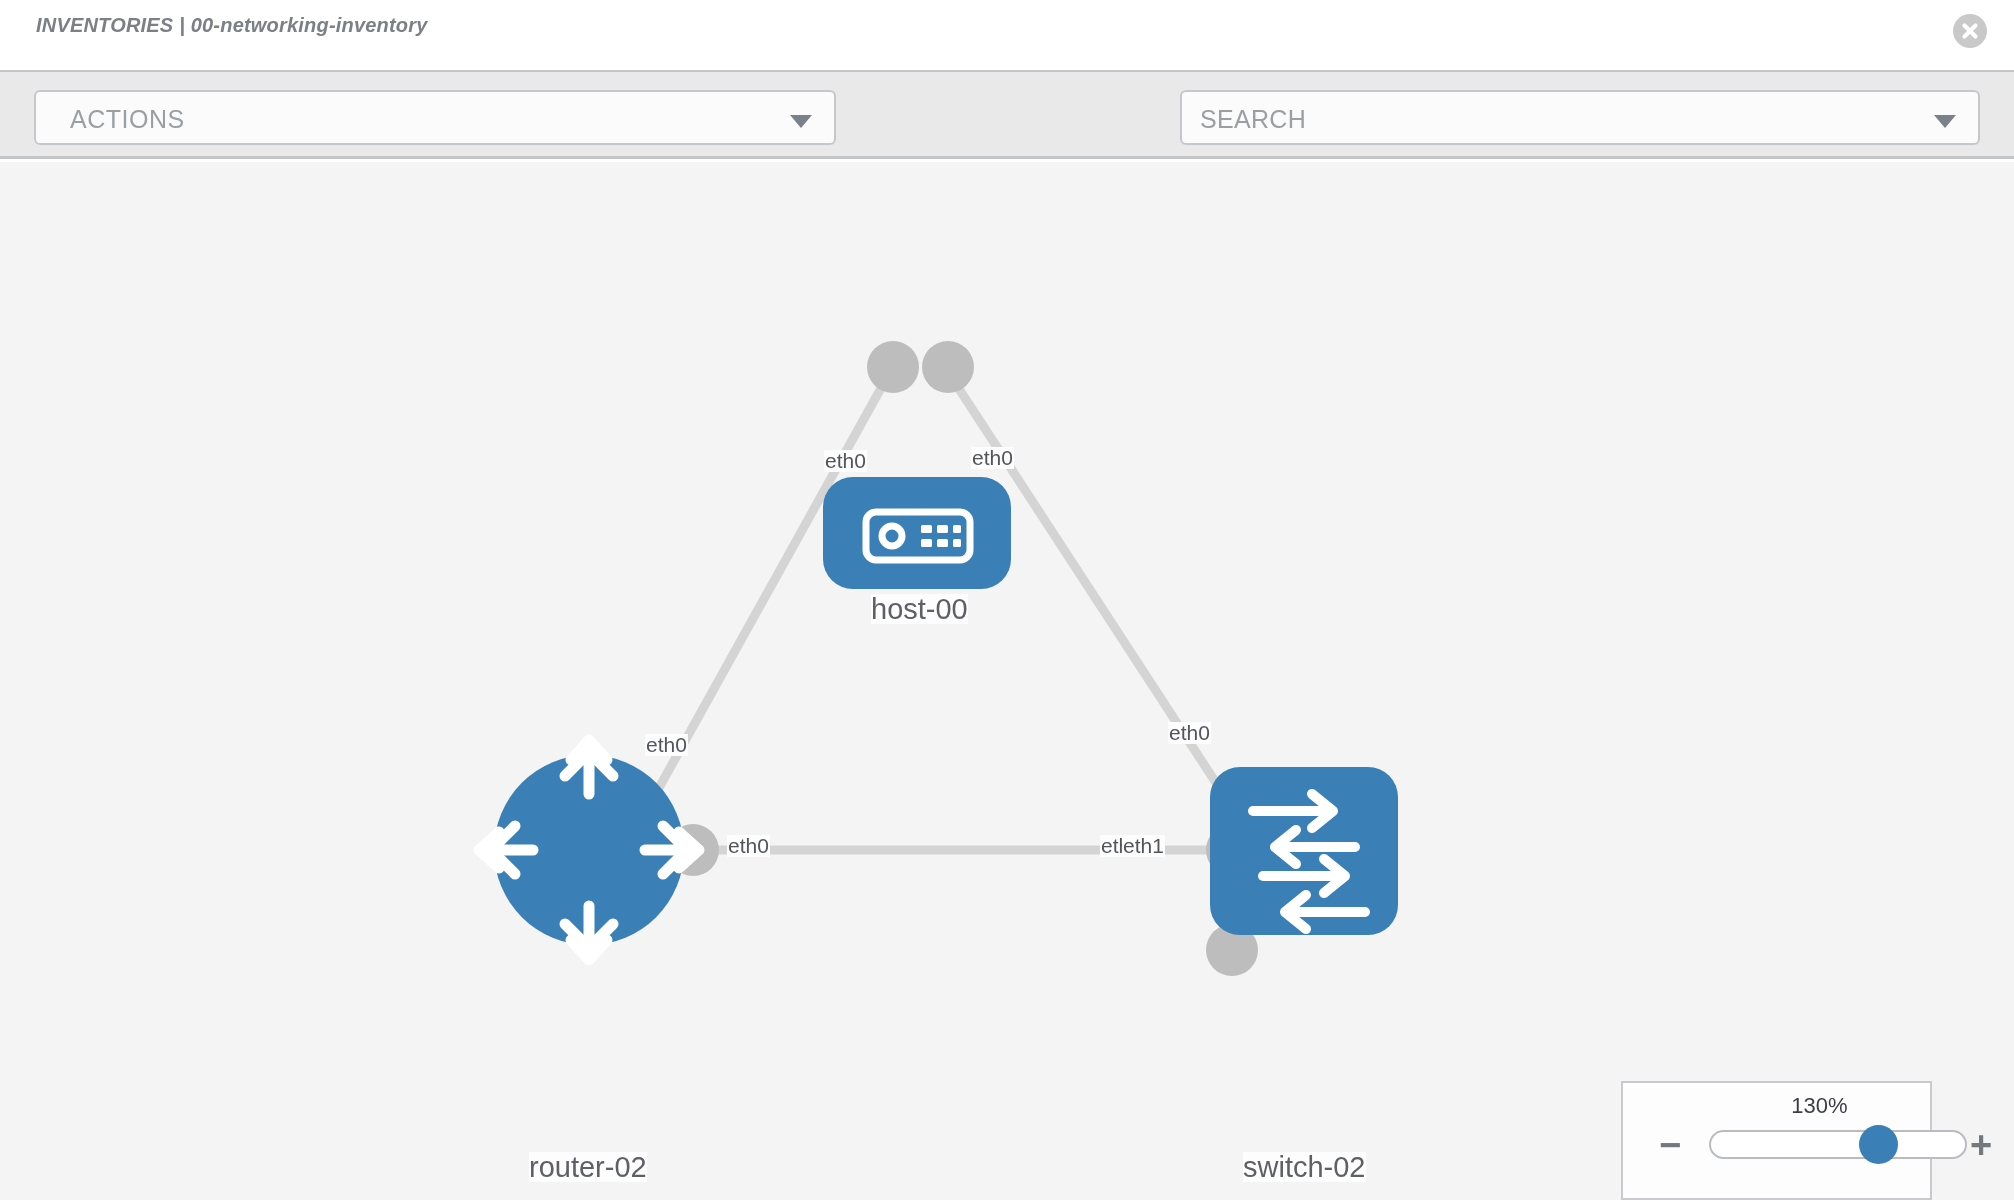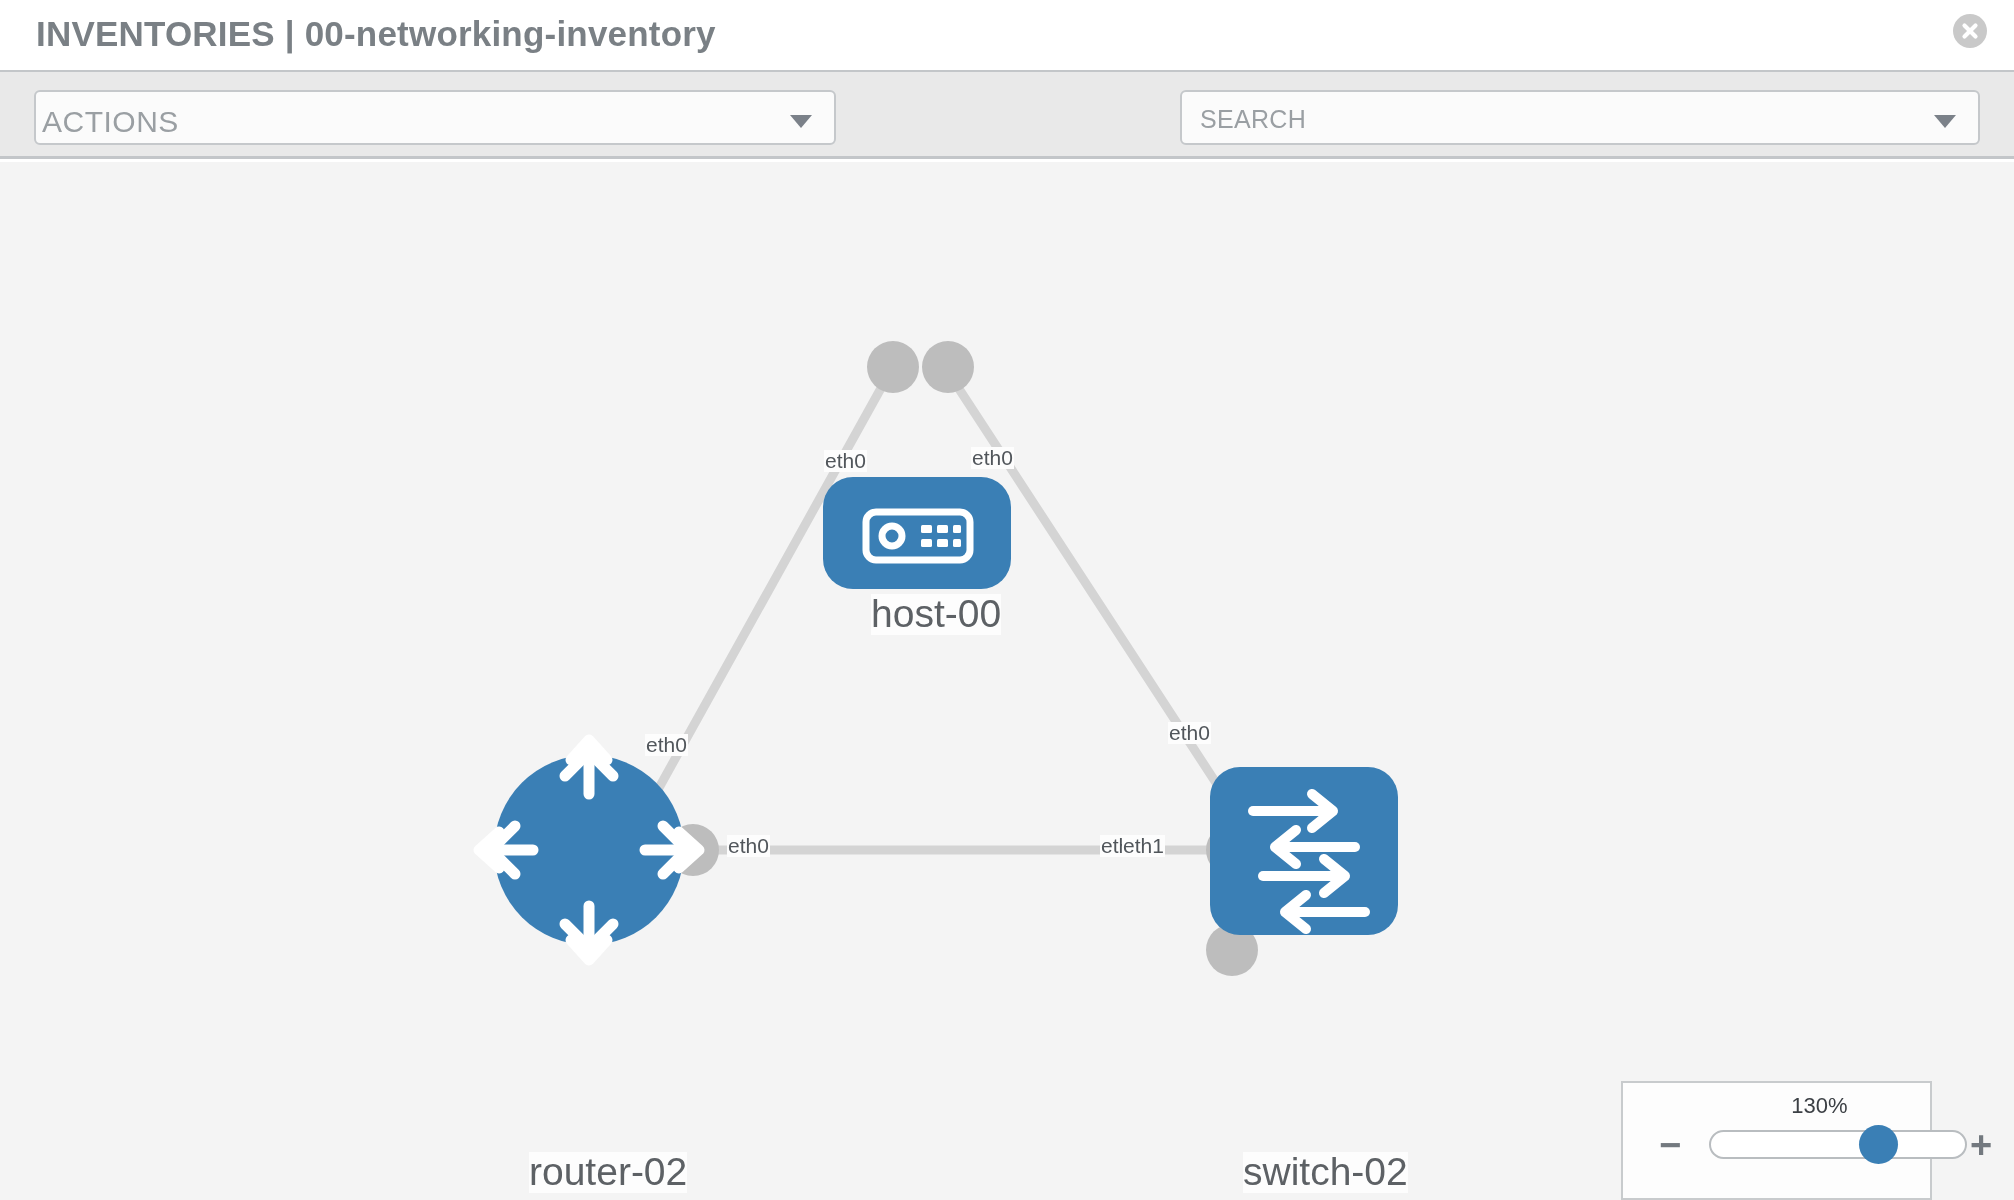--- a/index.html
+++ b/index.html
@@ -12,23 +12,24 @@
   #app { position: relative; width: 2014px; height: 1200px; }
 
   
   .header {
     position: absolute; top: 0; left: 0;
     width: 2014px; height: 70px;
     background: #ffffff;
   }
   .header-title {
     position: absolute; left: 36px; top: 14px;
-    font-size: 35px; font-weight: bold;
+    font-size: 20px; font-weight: bold;
     color: #7a8085; letter-spacing: .2px;
     white-space: nowrap;
+    font-style: italic;
   }
   .close-icon {
     position: absolute; right: 27px; top: 14px;
     width: 34px; height: 34px;
   }
 
   
   .toolbar {
     position: absolute; top: 70px; left: 0;
     width: 2014px; height: 89px;
@@ -37,22 +38,22 @@
     border-bottom: 3px solid #c3c6c9;
   }
   .actions-select {
     position: absolute; left: 34px; top: 18px;
     width: 802px; height: 55px;
     background: #fbfbfb;
     border: 2px solid #c5c8cb;
     border-radius: 6px;
   }
   .actions-label {
-    position: absolute; left: 6px; top: 13px;
-    font-size: 30px; color: #9a9fa3; letter-spacing: .5px;
+    position: absolute; left: 34px; top: 13px;
+    font-size: 25px; color: #9a9fa3; letter-spacing: .5px;
   }
   .caret {
     position: absolute; right: 22px; top: 23px;
     width: 0; height: 0;
     border-left: 11px solid transparent;
     border-right: 11px solid transparent;
     border-top: 13px solid #7b8189;
   }
   .tool-icon {
     position: absolute; top: 90px;
@@ -80,21 +81,21 @@
     width: 2014px; height: 1038px;
     background: #f4f4f4;
     overflow: hidden;
     padding-left: 36px;
   }
   .graph-svg { position: absolute; top: 0; left: 0; }
 
   
   .nlabel {
     position: absolute;
-    font-size: 39px; color: #5d6165;
+    font-size: 29px; color: #5d6165;
     background: #fdfdfd;
     white-space: nowrap;
     line-height: 1.05;
   }
   .elabel {
     position: absolute;
     font-size: 21px; color: #51565b;
     background: #fdfdfd;
     white-space: nowrap;
     line-height: 1.05;

